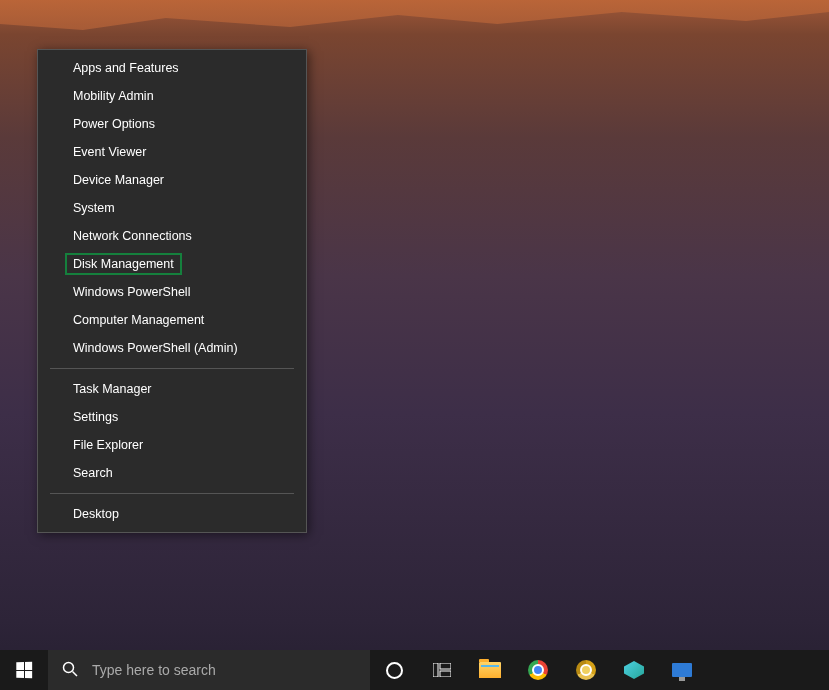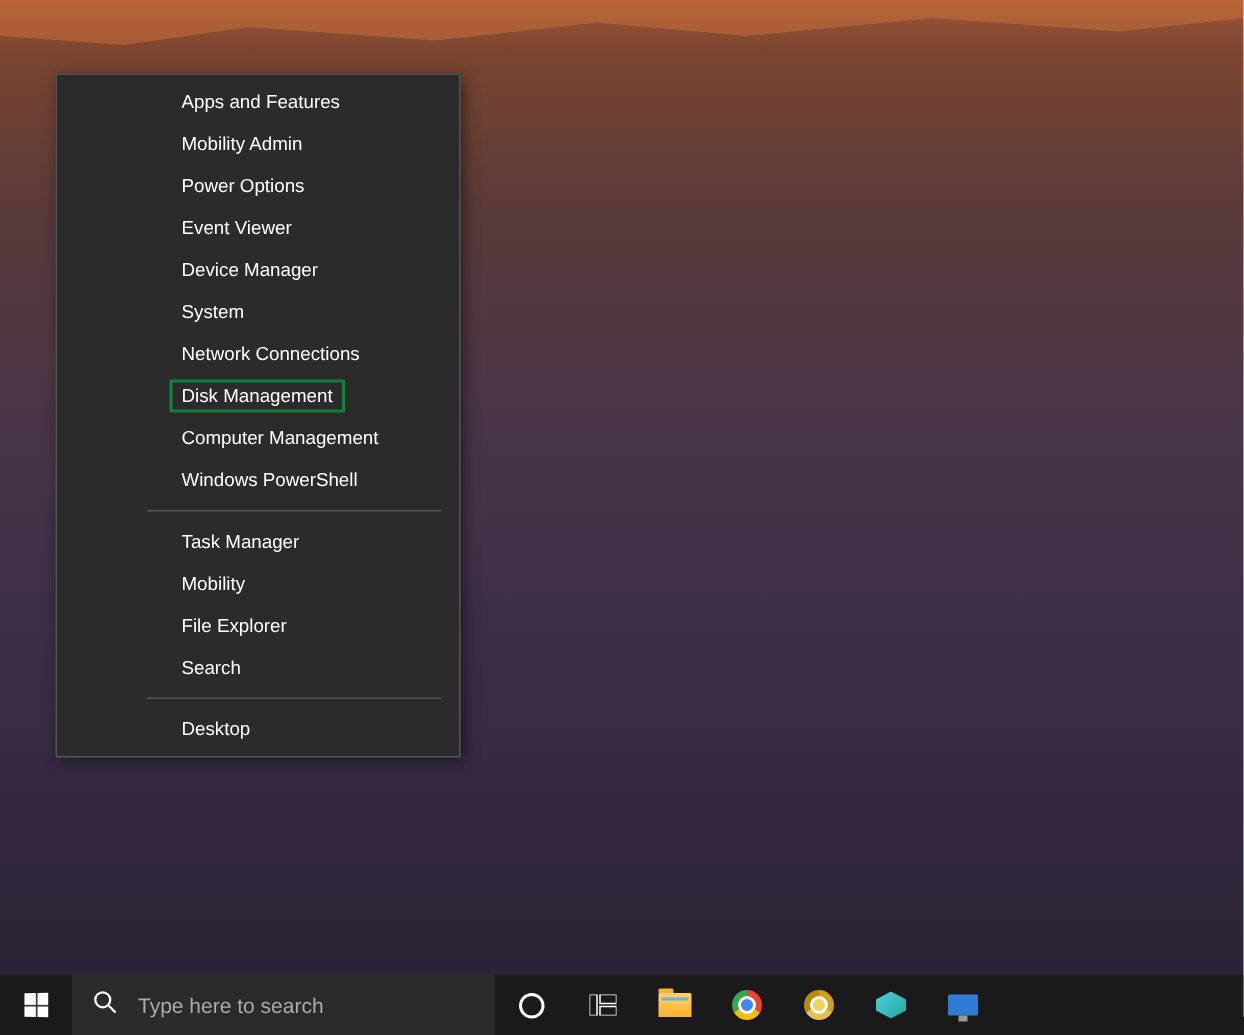--- a/index.html
+++ b/index.html
@@ -33,21 +33,20 @@
       opacity: 0.8;
     }
     .context-menu {
       position: absolute;
       left: 37px;
       top: 49px;
       width: 270px;
       background: #2b2b2b;
       border: 1px solid #555;
       box-shadow: 2px 2px 10px rgba(0,0,0,0.5);
-      padding-left: 48px;
     }
     .menu-group {
       padding: 4px 0;
     }
     .menu-item {
       padding: 7px 12px 7px 35px;
       color: #fff;
       font-size: 12.5px;
       cursor: pointer;
       position: relative;
@@ -95,21 +94,21 @@
       grid-template-columns: 1fr 1fr;
       grid-template-rows: 1fr 1fr;
       gap: 1px;
       transform: perspective(40px) rotateY(-8deg);
     }
     .win-logo div {
       background: #fff;
     }
     .search-box {
       height: 40px;
-      width: 282px;
+      width: 322px;
       background: #2b2b2b;
       display: flex;
       align-items: center;
       padding: 0 14px;
       gap: 14px;
     }
     .search-icon {
       color: #fff;
       font-size: 15px;
     }
@@ -237,33 +236,36 @@
       <div class="menu-item">
         <span class="label">System</span>
       </div>
       <div class="menu-item">
         <span class="label">Network Connections</span>
       </div>
       <div class="menu-item highlighted">
         <span class="label">Disk Management</span>
       </div>
       <div class="menu-item">
+        <span class="label">Windows PowerShell</span>
+      </div>
+      <div class="menu-item">
         <span class="label">Computer Management</span>
       </div>
       <div class="menu-item">
-        <span class="label">Windows PowerShell</span>
+        <span class="label">Windows PowerShell (Admin)</span>
       </div>
     </div>
     <div class="separator"></div>
     <div class="menu-group">
       <div class="menu-item">
         <span class="label">Task Manager</span>
       </div>
       <div class="menu-item">
-        <span class="label">Mobility</span>
+        <span class="label">Settings</span>
       </div>
       <div class="menu-item">
         <span class="label">File Explorer</span>
       </div>
       <div class="menu-item">
         <span class="label">Search</span>
       </div>
     </div>
     <div class="separator"></div>
     <div class="menu-group">

